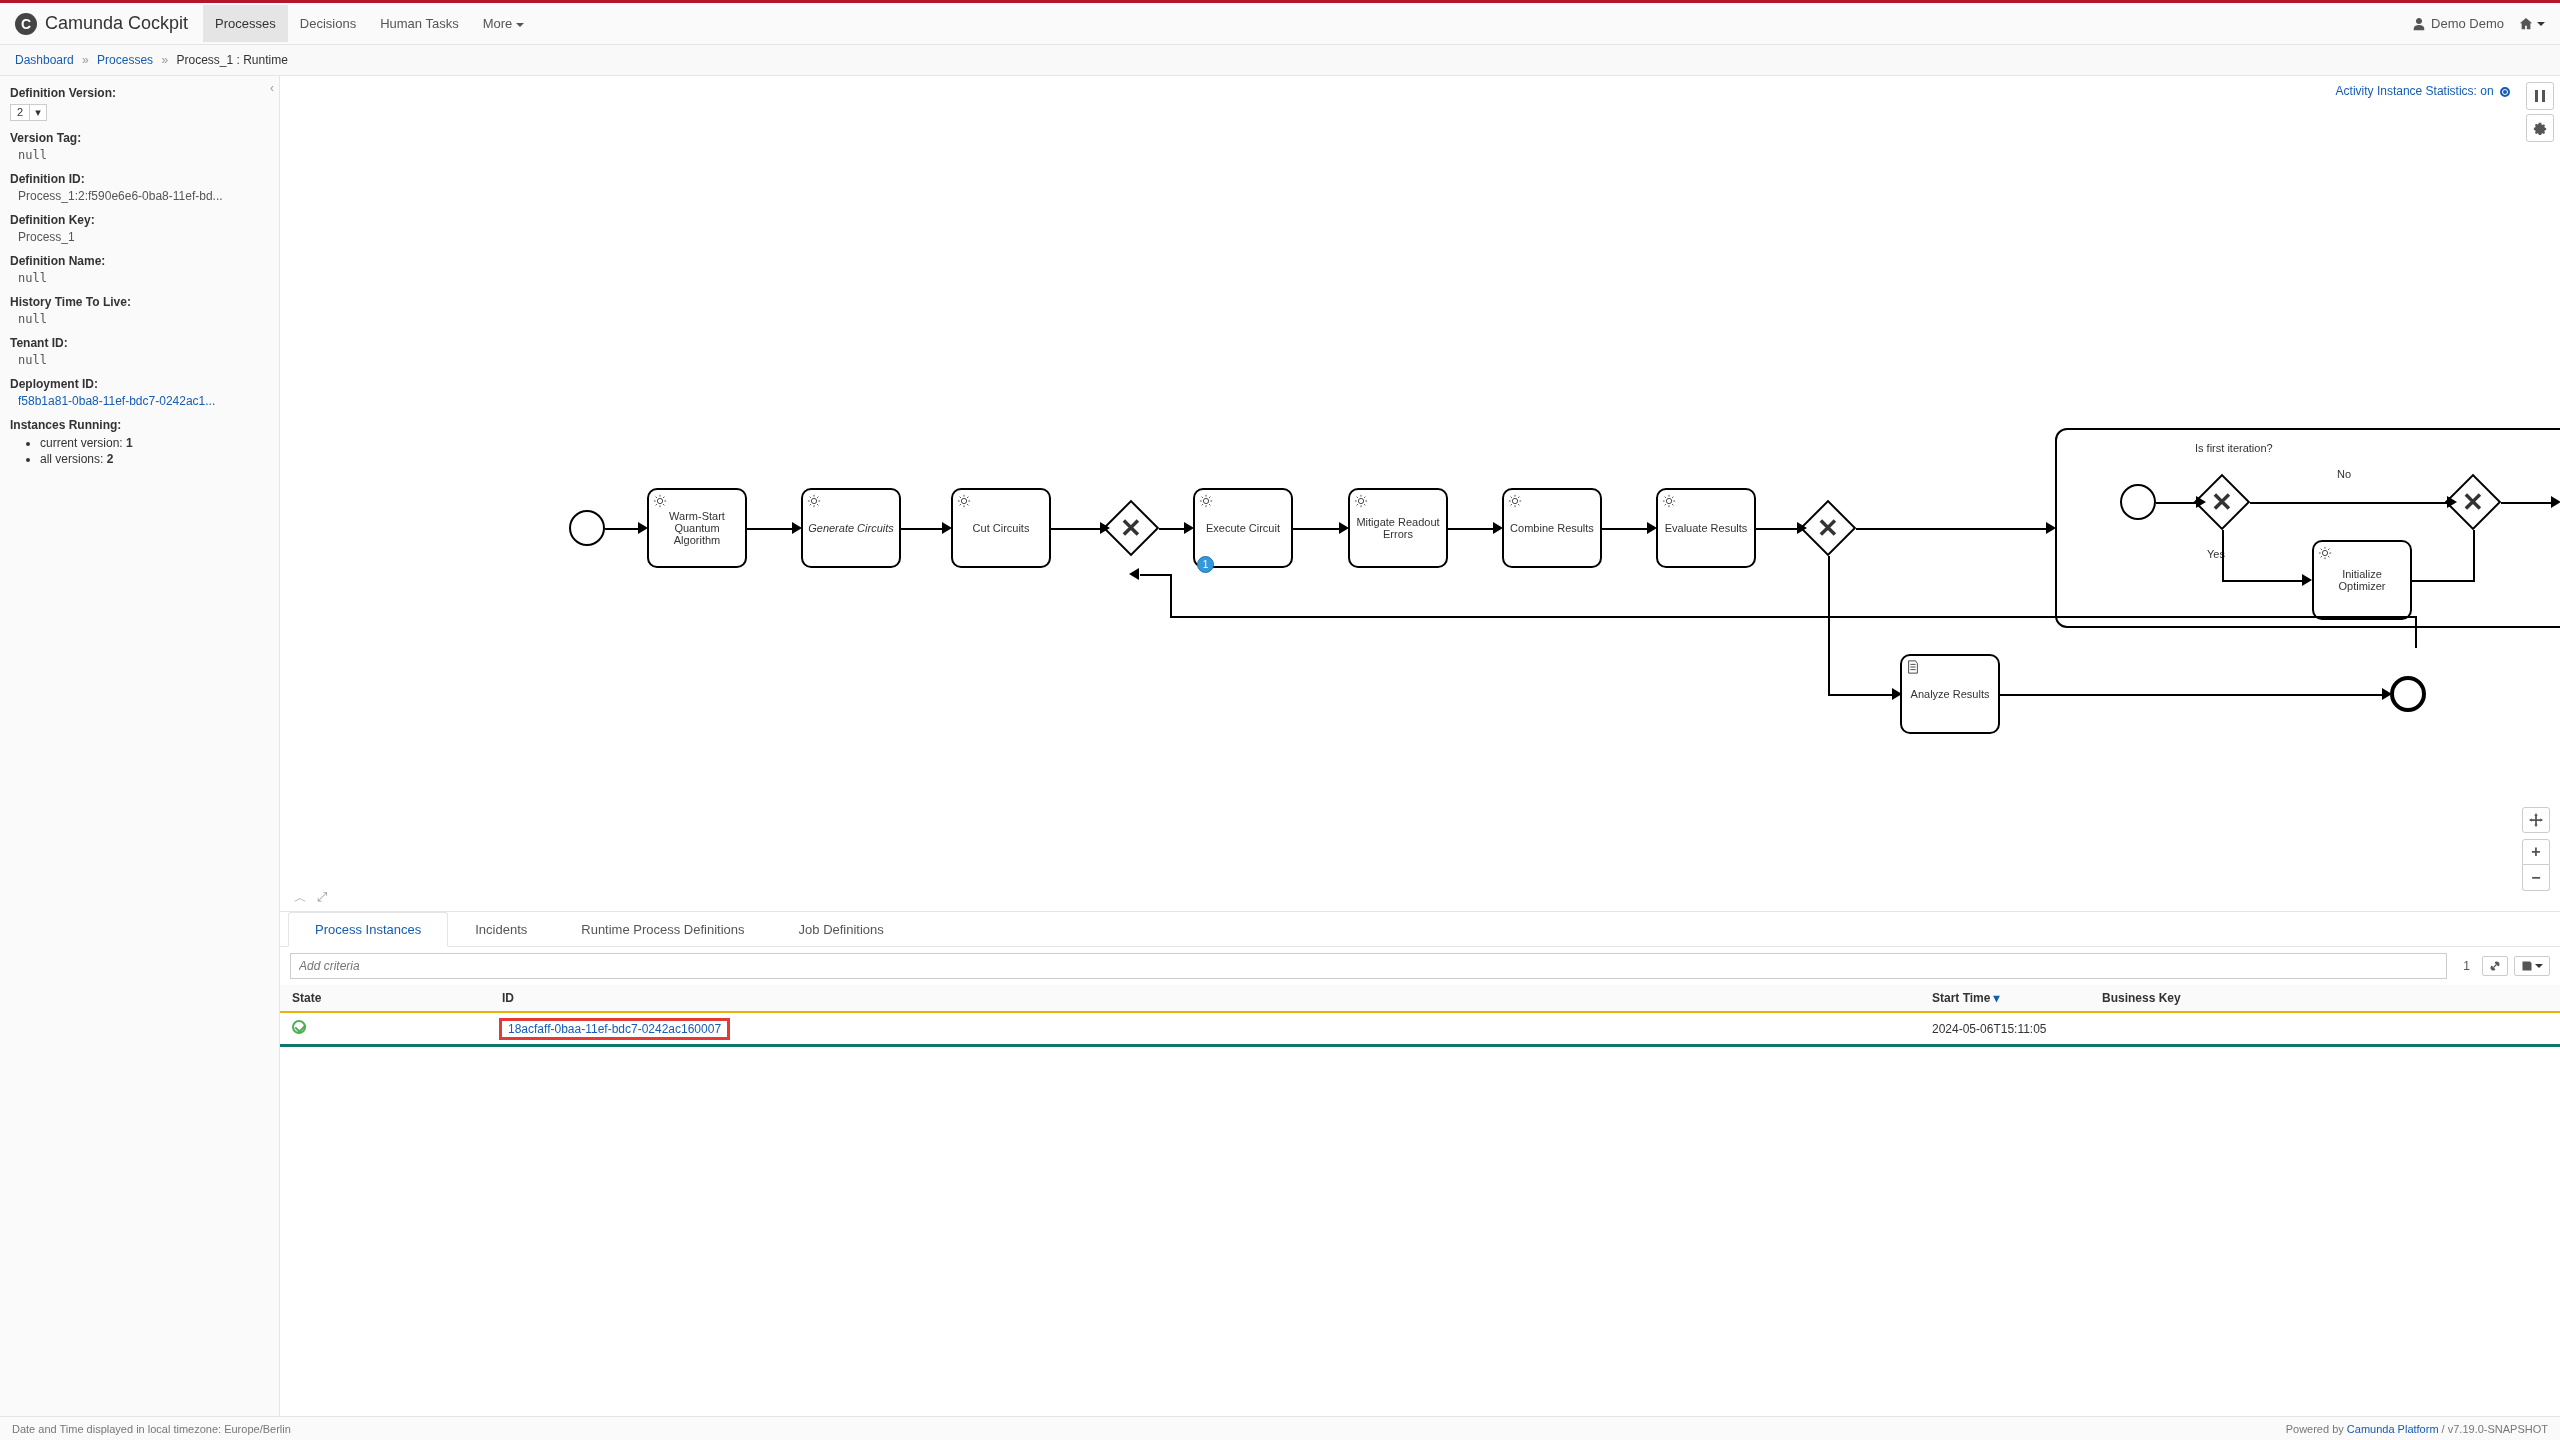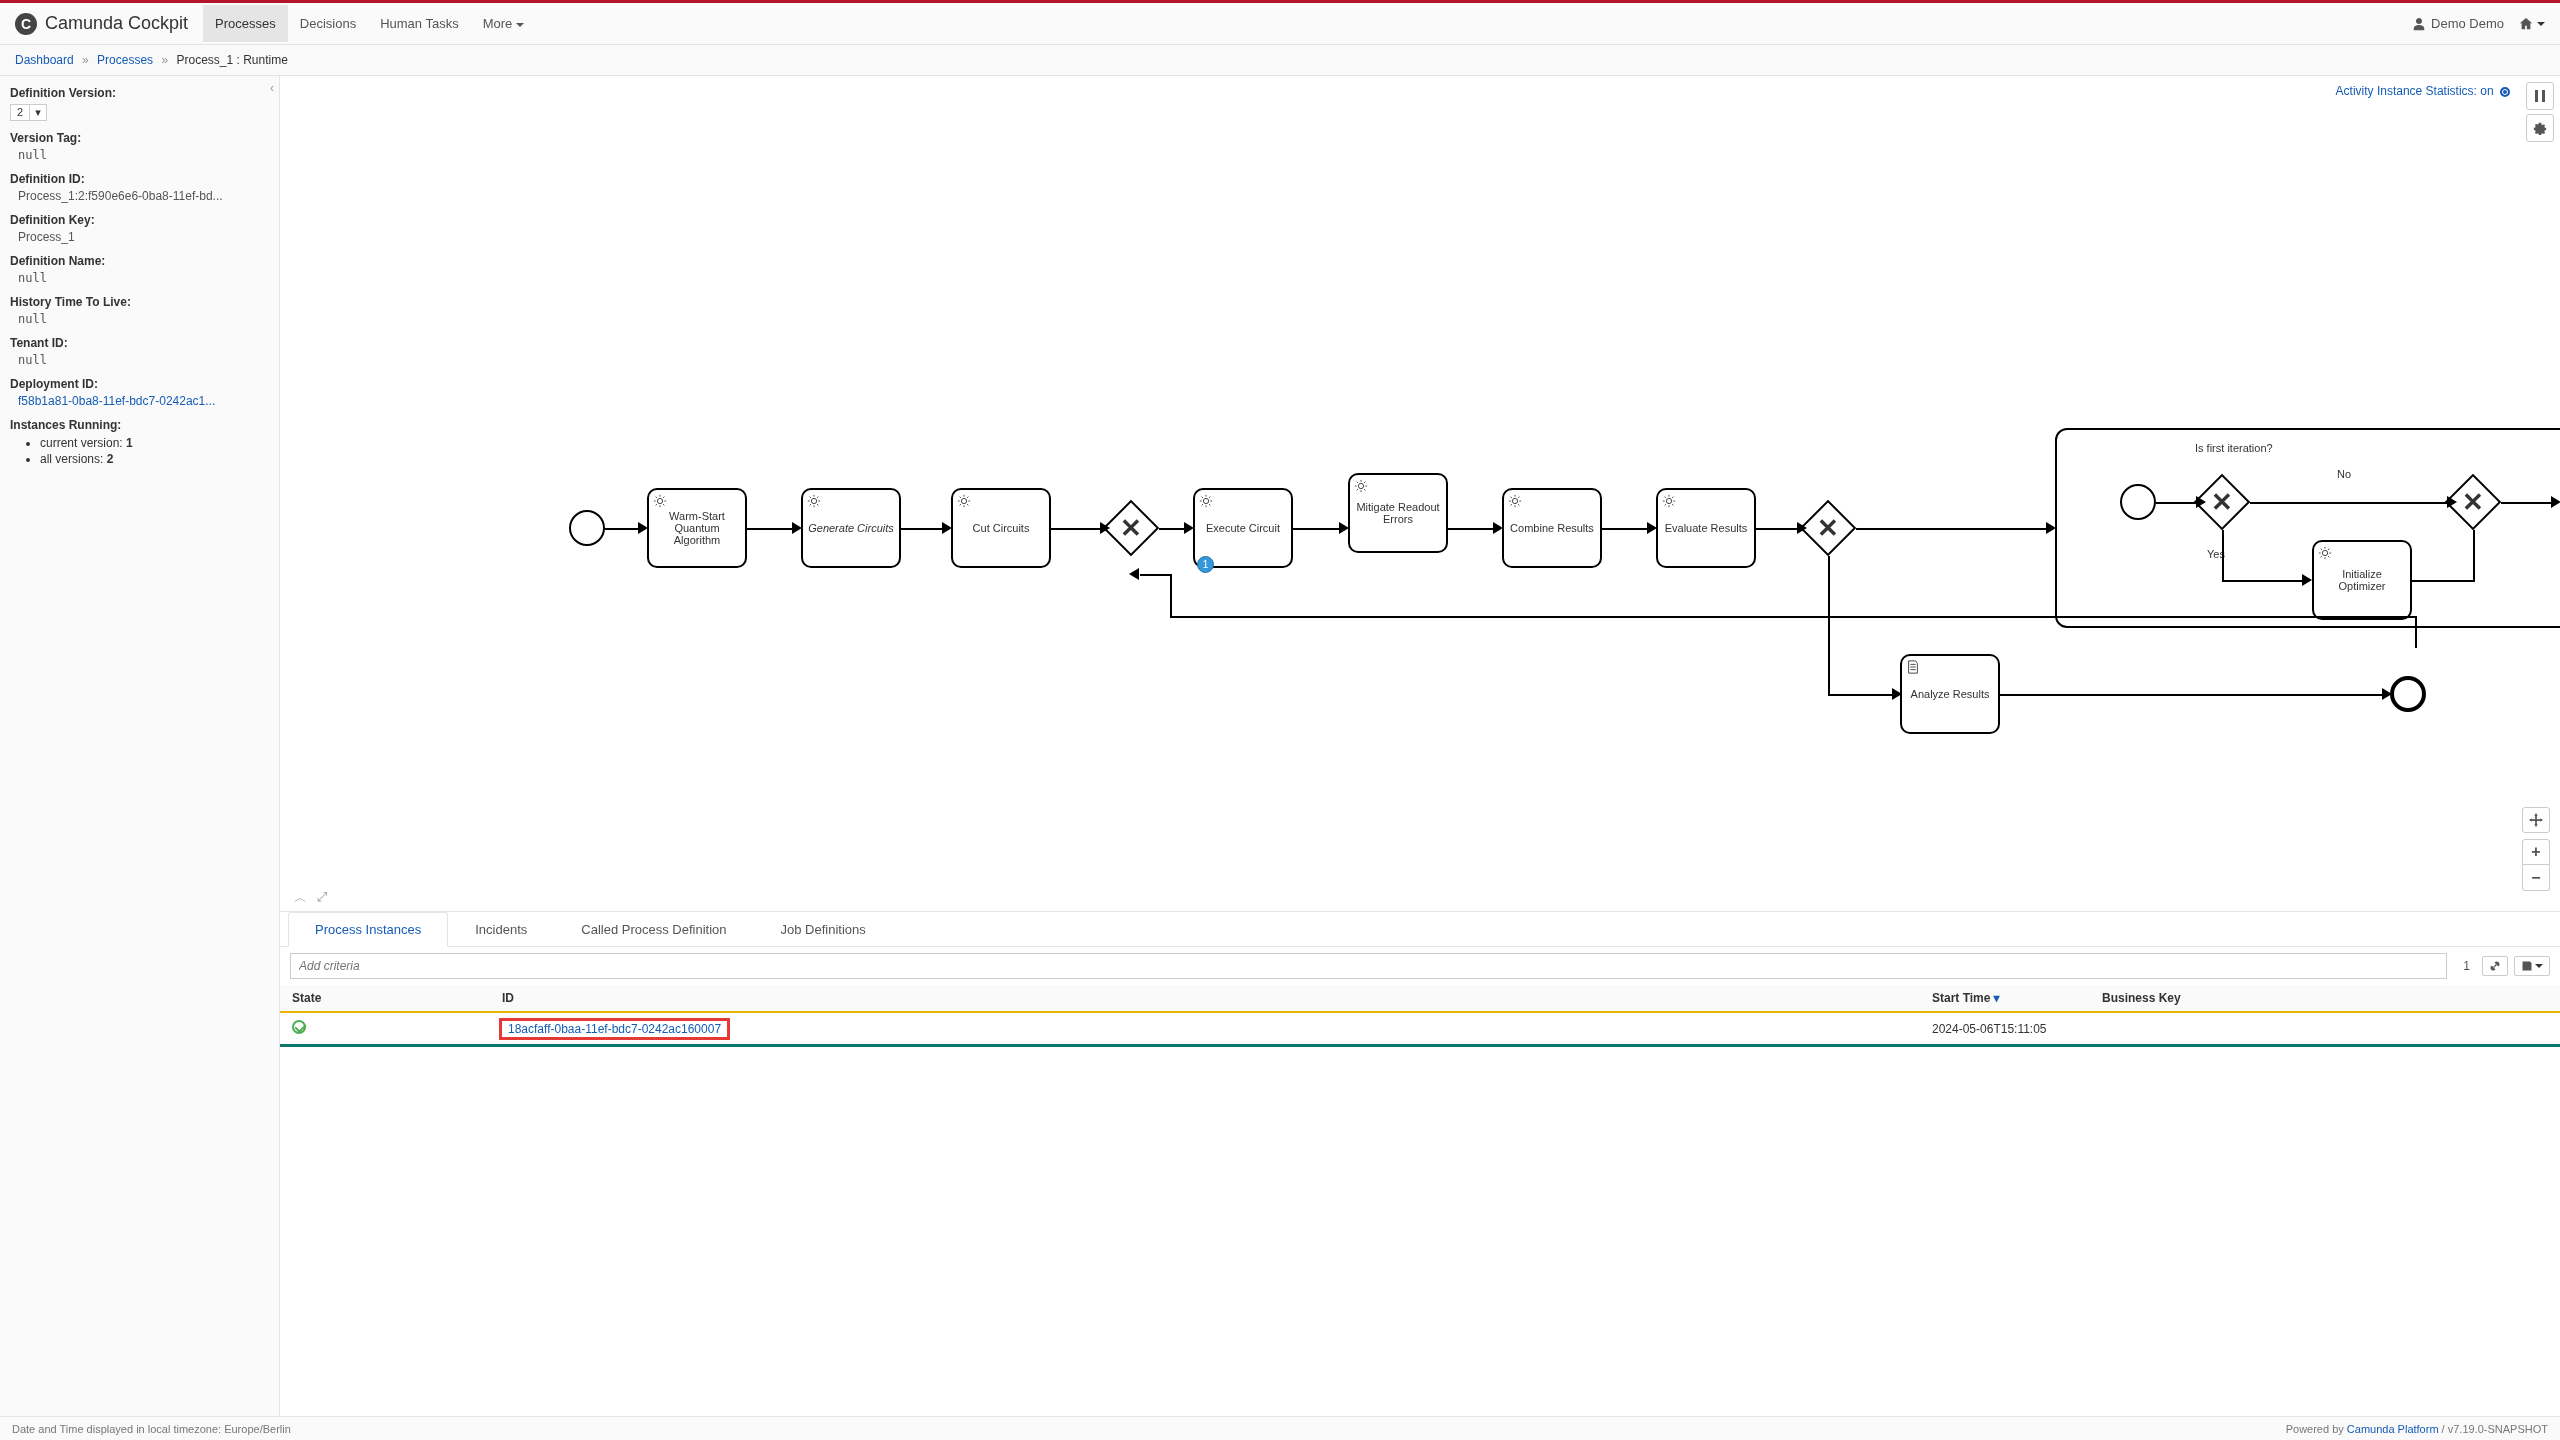--- a/index.html
+++ b/index.html
@@ -238,21 +238,21 @@
             <span class="x">✕</span>
           </div>
         <div class="task" style="left:913px;top:412px;">
             <svg class="gear gear-svg" viewBox="0 0 16 16" width="14" height="14">
               <circle cx="8" cy="8" r="3"></circle>
               <path d="M8 1v2M8 13v2M1 8h2M13 8h2M3 3l1.5 1.5M11.5 11.5L13 13M13 3l-1.5 1.5M4.5 11.5L3 13"></path>
             </svg>
             <span>Execute Circuit</span>
           </div>
         <div class="token" style="left:917px;top:480px;">1</div>
-        <div class="task" style="left:1068px;top:397px;">
+        <div class="task" style="left:1068px;top:412px;">
             <svg class="gear gear-svg" viewBox="0 0 16 16" width="14" height="14">
               <circle cx="8" cy="8" r="3"></circle>
               <path d="M8 1v2M8 13v2M1 8h2M13 8h2M3 3l1.5 1.5M11.5 11.5L13 13M13 3l-1.5 1.5M4.5 11.5L3 13"></path>
             </svg>
             <span>Mitigate Readout Errors</span>
           </div>
         <div class="task" style="left:1222px;top:412px;">
             <svg class="gear gear-svg" viewBox="0 0 16 16" width="14" height="14">
               <circle cx="8" cy="8" r="3"></circle>
               <path d="M8 1v2M8 13v2M1 8h2M13 8h2M3 3l1.5 1.5M11.5 11.5L13 13M13 3l-1.5 1.5M4.5 11.5L3 13"></path>
@@ -348,21 +348,21 @@
       <div class="panel-toggle">
         <span style="cursor:pointer;">︿</span>
         <span style="cursor:pointer;">⤢</span>
       </div>
     </div>
 
     <div class="bottom-panel">
       <div class="bp-tabs">
         <div class="bp-tab active">Process Instances</div>
         <div class="bp-tab">Incidents</div>
-        <div class="bp-tab">Called Process Definition</div>
+        <div class="bp-tab">Runtime Process Definitions</div>
         <div class="bp-tab">Job Definitions</div>
       </div>
       <div class="bp-toolbar">
         <input class="criteria-input" placeholder="Add criteria" style="">
         <div class="toolbar-right">
           <span class="tb-count">1</span>
           <div class="tb-btn">
               <svg width="12" height="12" viewBox="0 0 16 16">
                 <path fill="#555" d="M6 10l4-4M4 8l-1 1a3 3 0 004 4l1-1M12 8l1-1a3 3 0 00-4-4l-1 1" stroke="#555" stroke-width="1.5"></path>
               </svg>

